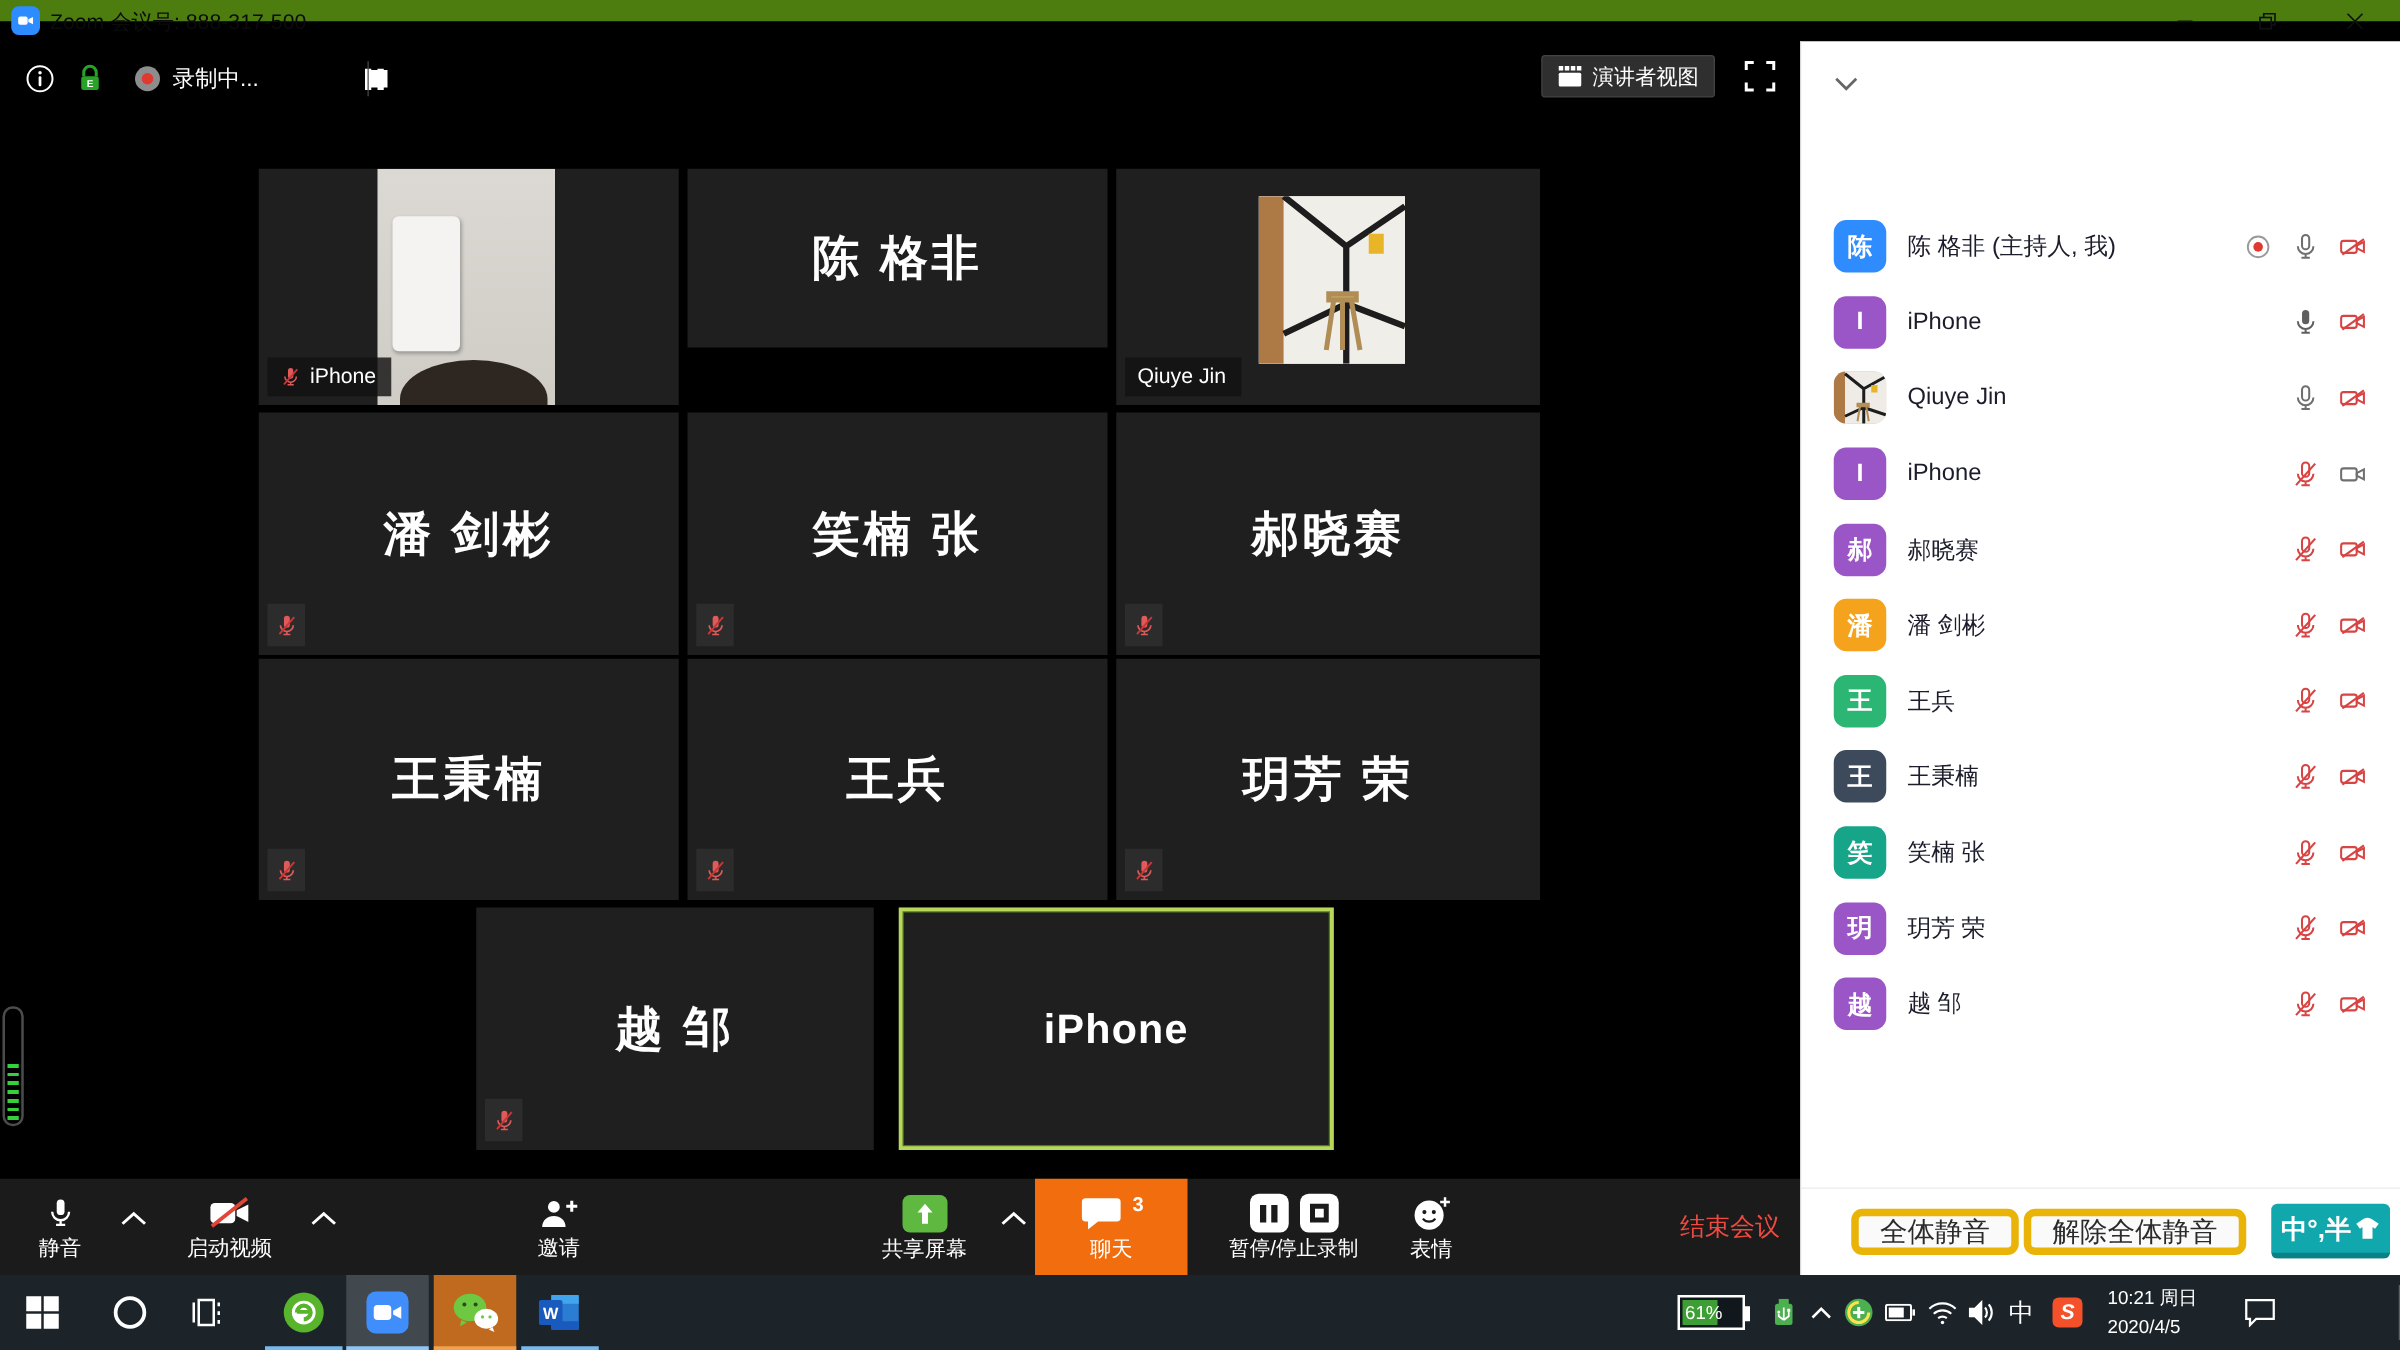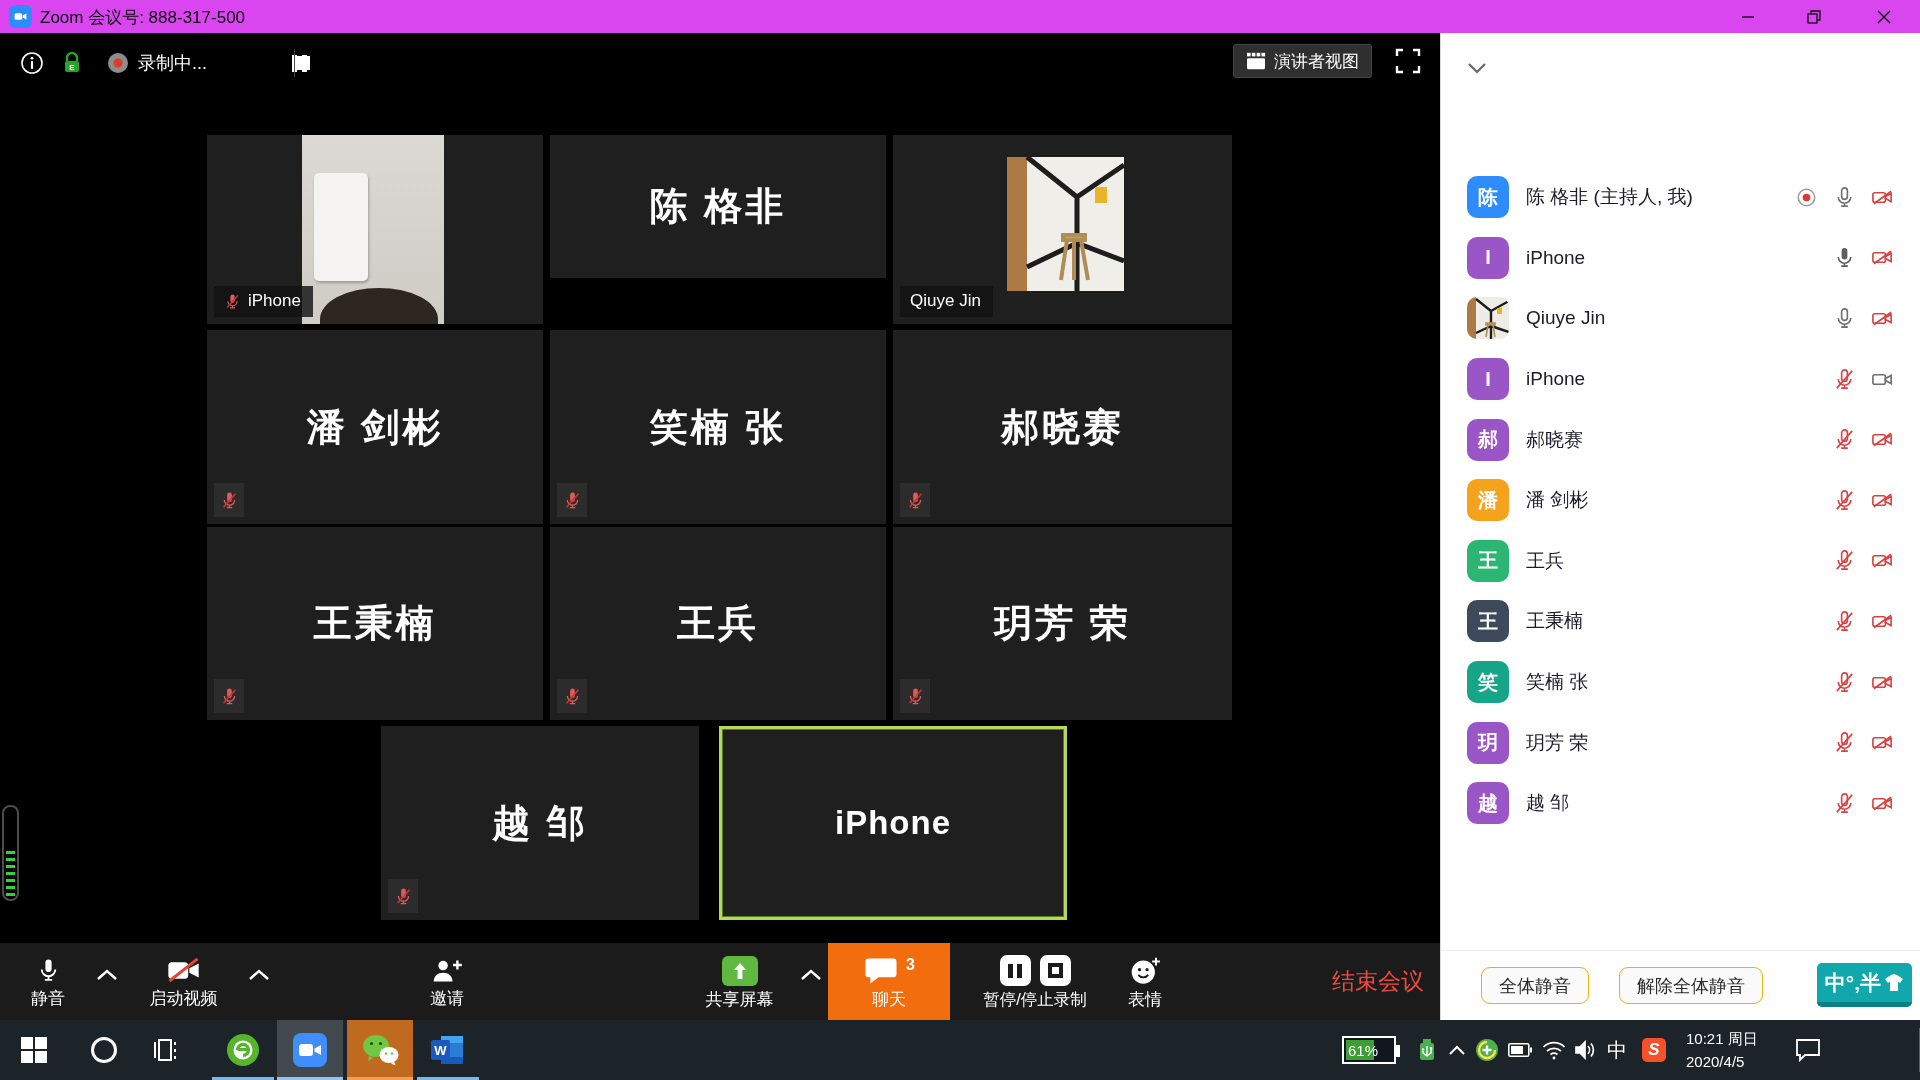--- a/index.html
+++ b/index.html
@@ -1,21 +1,21 @@
 <!DOCTYPE html>
 <html><head>
 <meta charset="utf-8">
 <style>
   * { margin:0; padding:0; box-sizing:border-box; }
   html,body { width:1920px; height:1080px; overflow:hidden; background:#000;
               font-family:"Liberation Sans","DejaVu Sans",sans-serif; }
   .app { position:relative; width:1920px; height:1080px; }
 
   
-  .titlebar { position:absolute; top:0; left:0; width:1920px; height:33px; background:#d946ef; }
+  .titlebar { position:absolute; top:0; left:0; width:1920px; height:17px; background:#4d7c0f; }
   .zoom-logo { position:absolute; left:9px; top:5px; width:23px; height:23px; border-radius:6px;
                background:#2d8cff; display:flex; align-items:center; justify-content:center; }
   .titlebar-text { position:absolute; left:40px; top:6px; font-size:17px; color:#0b0b0b; }
   .winbtn { position:absolute; top:0; width:52px; height:33px; display:flex; align-items:center; justify-content:center; color:#111; }
   .winbtn svg { width:14px; height:14px; }
 
   
   .meeting { position:absolute; top:33px; left:0; width:1440px; height:910px; background:#000; }
 
   .topctl { position:absolute; top:9px; left:0; height:42px; display:flex; align-items:center; color:#fff; }
@@ -66,41 +66,41 @@
   .tb .lbl { line-height:1; }
   .chev { position:absolute; top:25px; width:22px; height:14px; color:#fff; }
   .badge-num { font-weight:bold; font-size:16px; color:#fff; }
   .share-sq { width:36px; height:30px; background:#5fb940; border-radius:6px; display:flex; align-items:center; justify-content:center; }
   .chat-btn { background:#f26d0e; width:122px; left:828px; }
   .recbtns { display:flex; gap:9px; }
   .wsq { width:31px; height:31px; background:#fff; border-radius:7px; display:flex; align-items:center; justify-content:center; gap:4px; }
   .wsq i { display:block; width:5px; height:14px; background:#1b1b1b; }
   .wsq .hollow { width:15px; height:15px; border:4px solid #1b1b1b; background:#fff; }
   .end-meeting { position:absolute; right:16px; top:0; height:77px; display:flex; align-items:center;
-                 color:#f04a40; font-size:23px; }
+                 color:#f04a40; font-size:20px; }
 
   
   .sidebar { position:absolute; top:33px; left:1440px; width:480px; height:987px; background:#fff; border-left:1px solid #d9d9d9; }
   .sb-chevron { position:absolute; left:26px; top:27px; width:20px; height:14px; color:#666; }
   .sb-title { position:absolute; top:22px; left:0; width:100%; text-align:center; font-size:20px; font-weight:bold; color:#29293a; }
   .sb-search { position:absolute; left:24px; top:76px; width:432px; height:35px; background:#e9e9e9;
                border:none; border-radius:18px; display:flex; align-items:center; padding:0 12px; gap:8px; }
   .sb-search input { border:none; background:transparent; outline:none; font-size:18px; color:#444; width:100%;
                      font-family:"Liberation Sans","DejaVu Sans",sans-serif; }
   .plist { position:absolute; top:134px; left:0; width:100%; }
   .prow { height:60.6px; display:flex; align-items:center; padding:0 26px; }
   .avatar { width:42px; height:42px; border-radius:10px; color:#fff; font-size:20px; font-weight:bold;
             display:flex; align-items:center; justify-content:center; margin-right:17px; flex:0 0 auto; }
   .pname { font-size:19px; color:#1c1c2b; }
   .picons { margin-left:auto; display:flex; align-items:center; gap:15px; }
   .picons svg { width:23px; height:23px; }
   .avatar-photo { background:#d9cdb8; overflow:hidden; position:relative; }
   .sb-bottom { position:absolute; bottom:0; left:0; width:100%; height:70px; border-top:1px solid #ececec; }
-  .sb-btn { position:absolute; top:16px; height:37px; padding:0 17px; background:#fafafa; border:1px solid #eab308;
-            border-radius:9px; font-size:18px; color:#2b2b2b; display:flex; align-items:center; }
+  .sb-btn { position:absolute; top:16px; height:37px; padding:0 17px; background:#fafafa; border:6px solid #eab308;
+            border-radius:9px; font-size:22px; color:#2b2b2b; display:flex; align-items:center; }
   .ime-box { position:absolute; right:8px; top:12px; height:44px; background:#10a7ad; border-bottom:5px solid #0a8186;
              border-radius:5px; display:flex; align-items:center; padding:0 8px; gap:3px;
              color:#fff; font-weight:bold; font-size:21px; }
 
   
   .taskbar { position:absolute; top:1020px; left:0; width:1920px; height:60px; background:#1c242a; }
   .tk { position:absolute; top:0; height:60px; display:flex; align-items:center; justify-content:center; }
   .tk-cell { width:66px; }
   .underline { position:absolute; bottom:0; height:3px; background:#76b9ed; }
   .tray-text { color:#fff; font-size:15px; }

